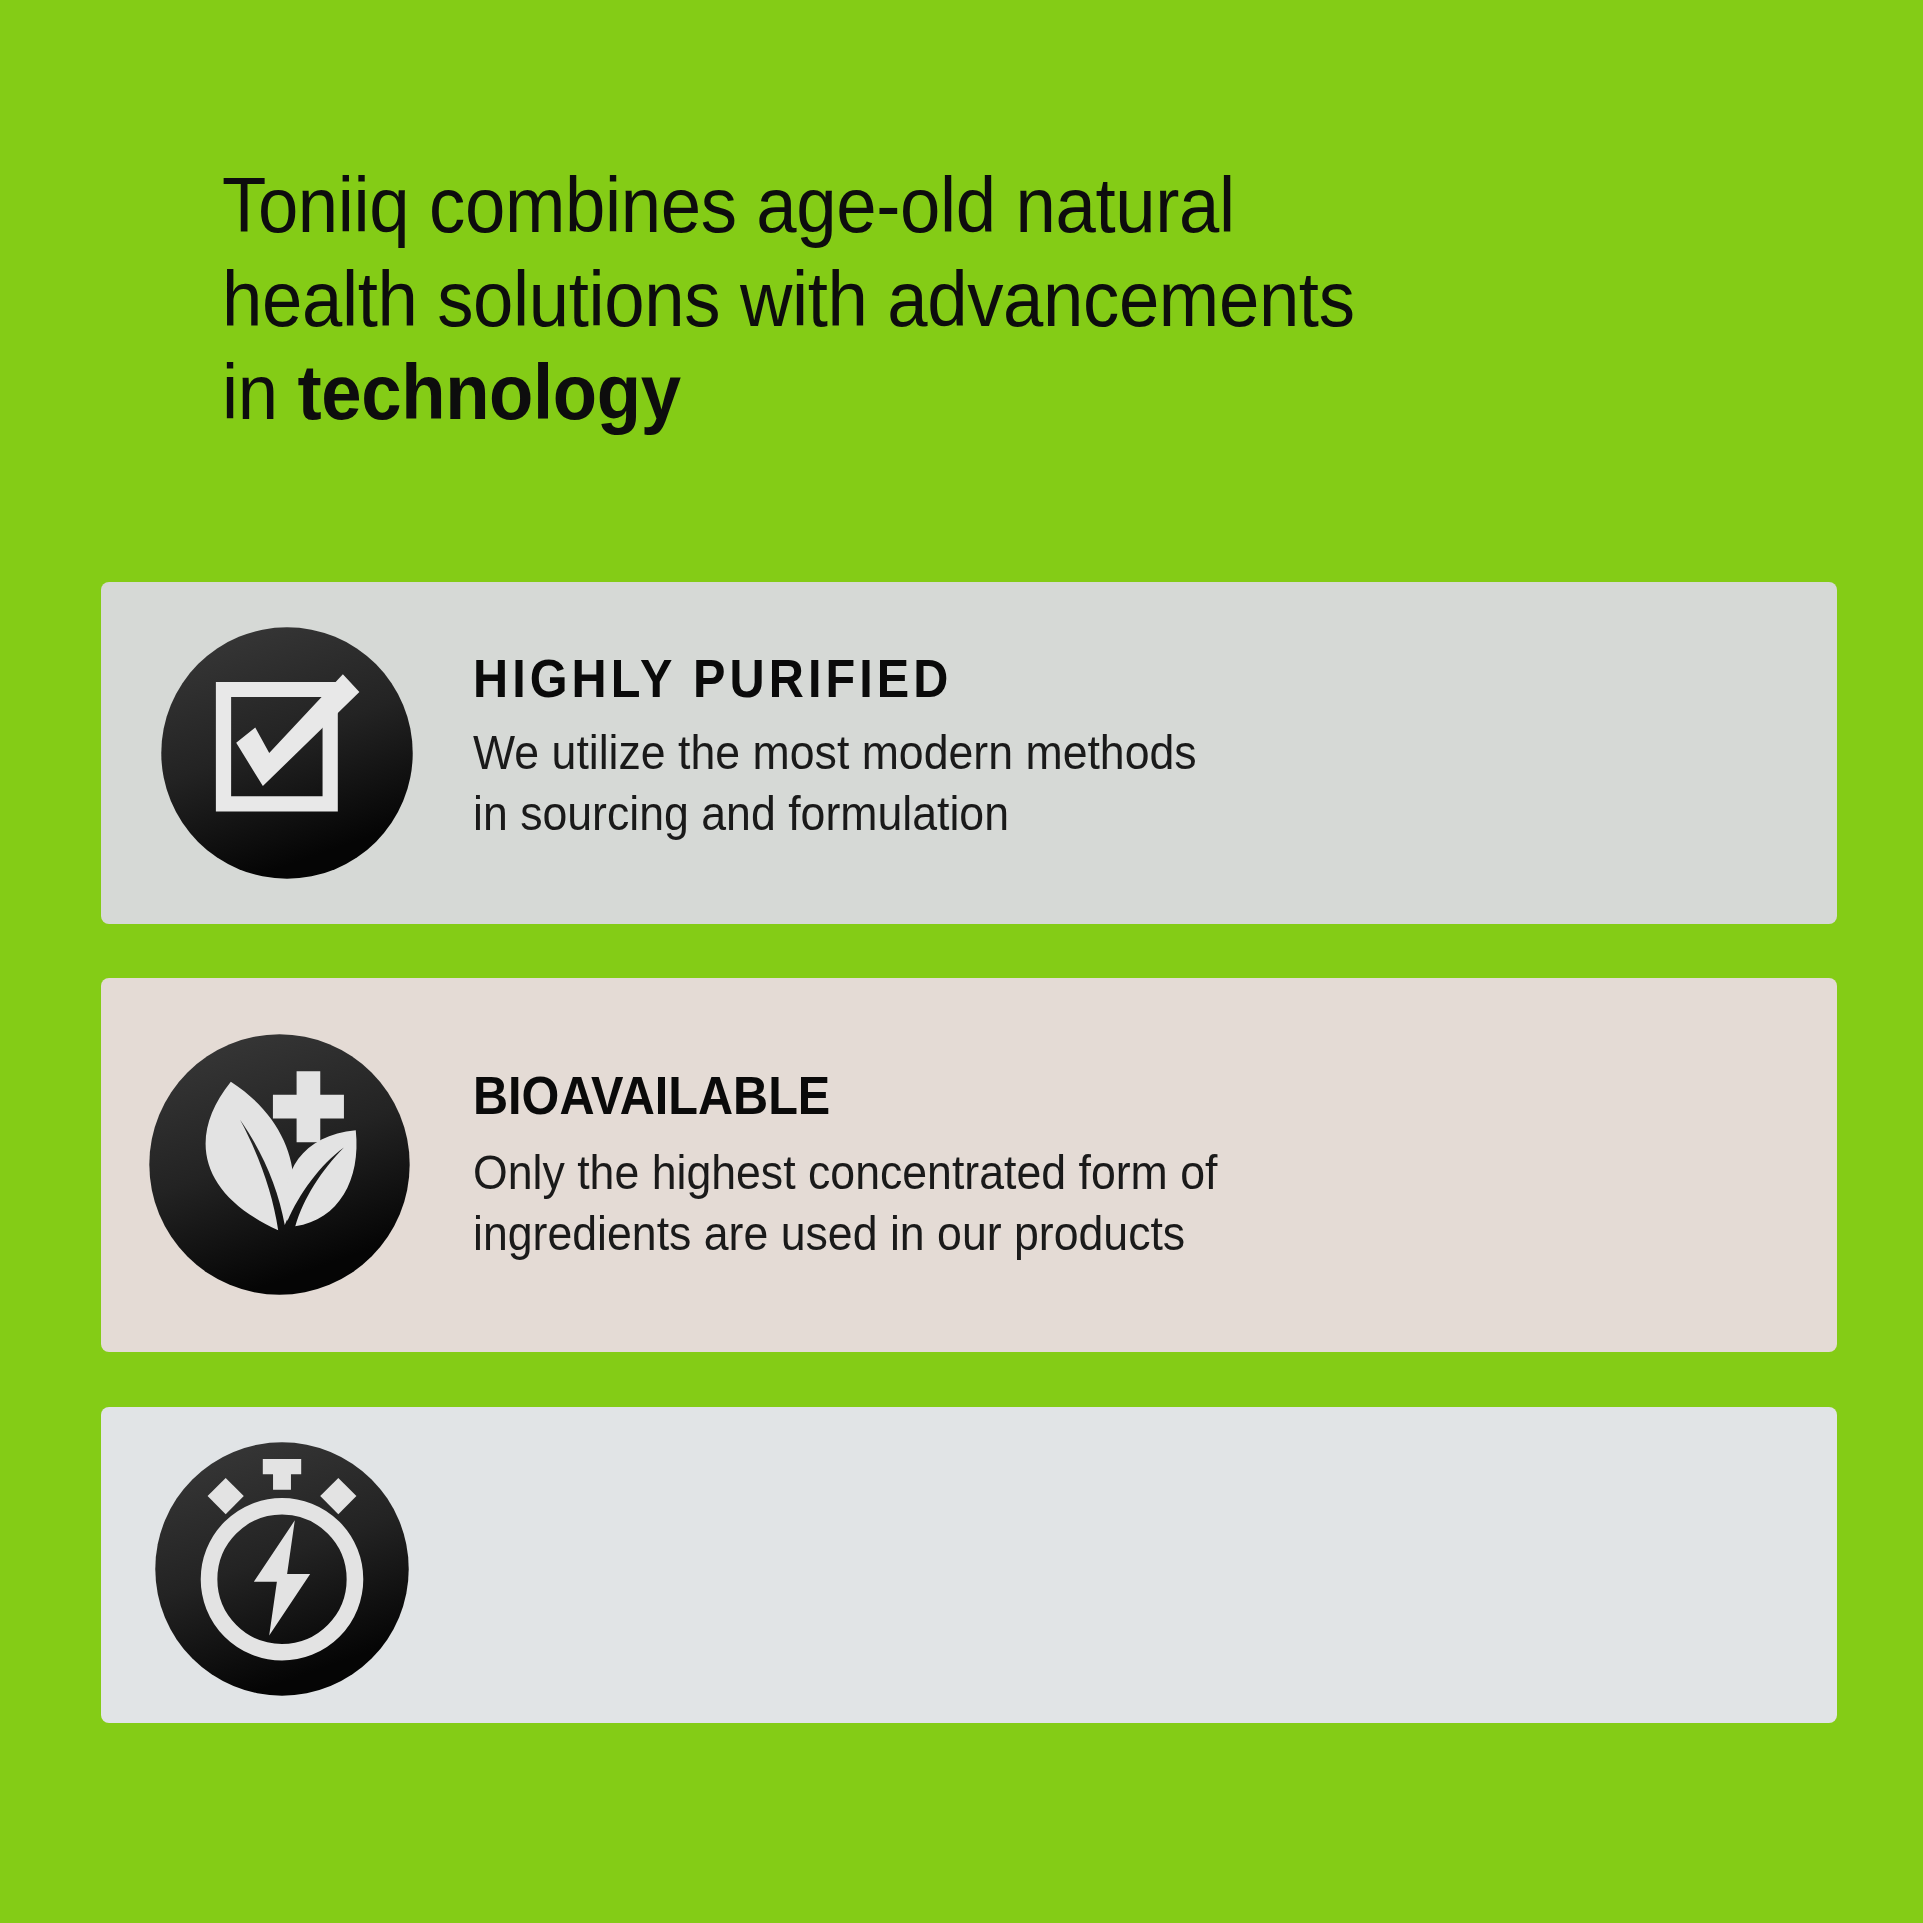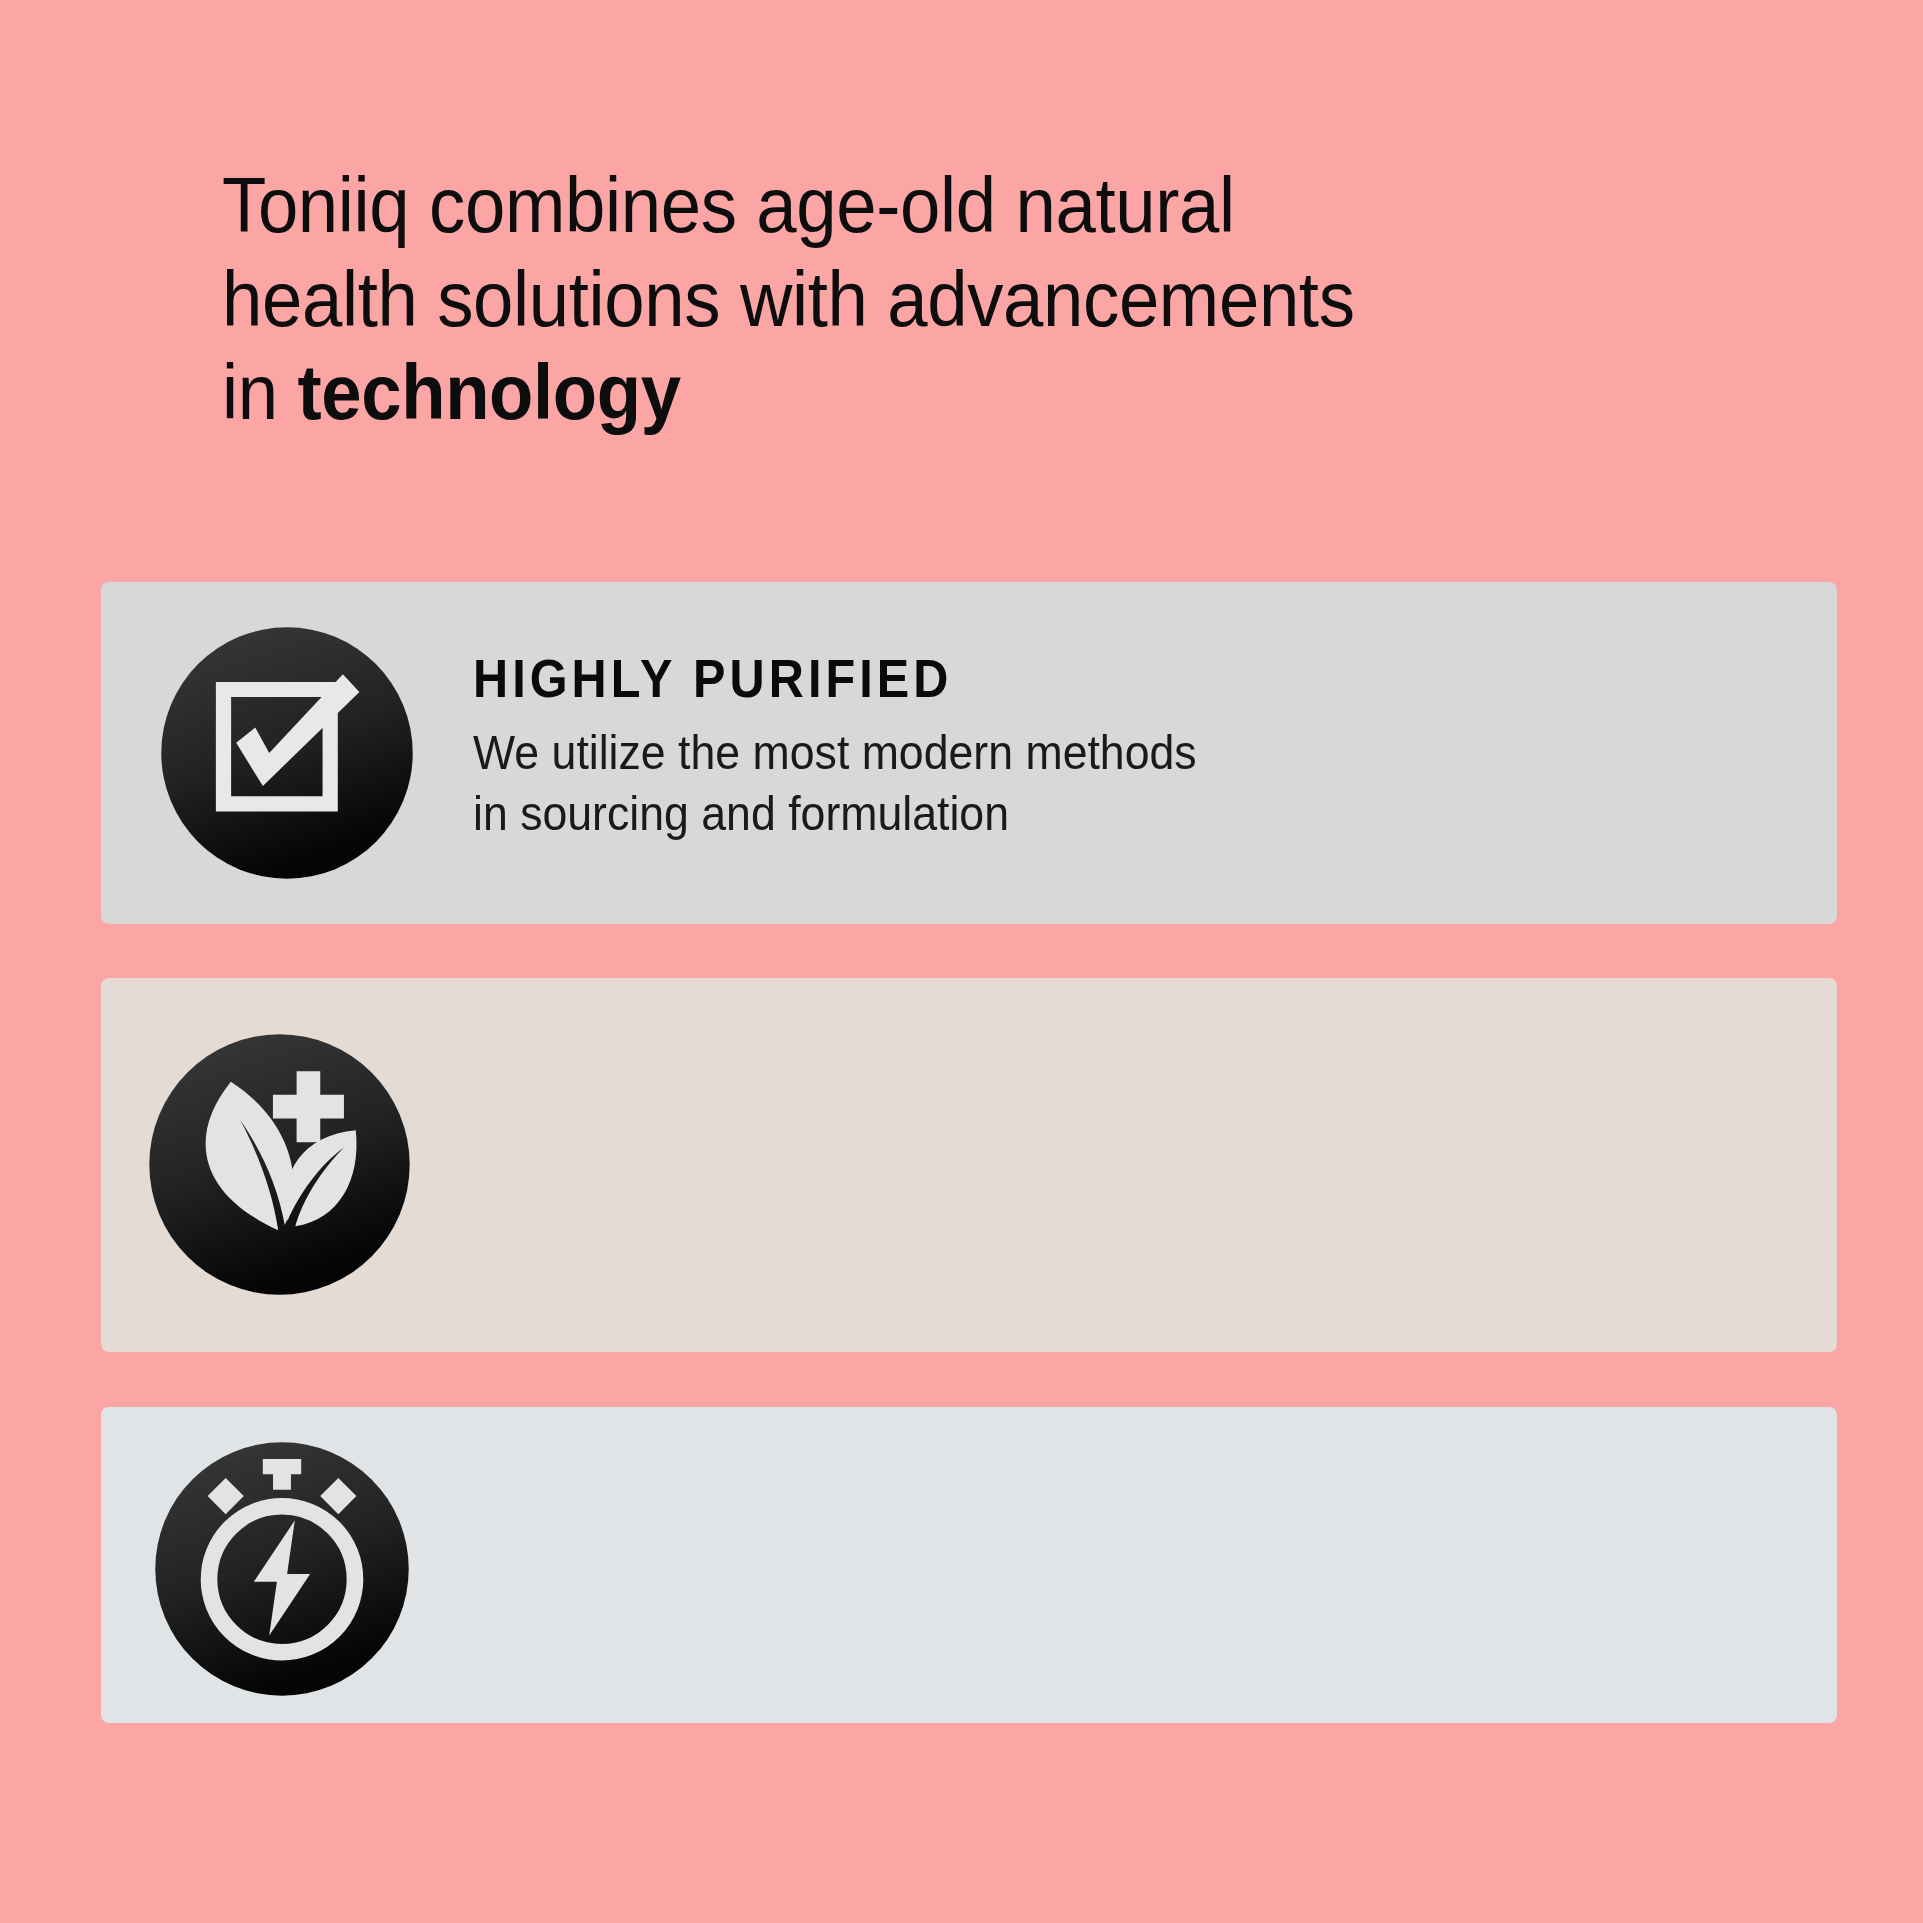--- a/index.html
+++ b/index.html
@@ -9,21 +9,21 @@
     height: 1924px;
     background: #f7f6f3;
     font-family: "Liberation Sans", sans-serif;
     overflow: hidden;
   }
 
   #page {
     position: relative;
     width: 1924px;
     height: 1924px;
-    background: #fca5a5;
+    background: #84cc16;
   }
 
   
   .headline {
     position: absolute;
     left: 222px;
     top: 159px;
     width: 1428px;
     font-size: 78px;
     line-height: 1.2;
@@ -147,20 +147,25 @@
         </defs>
         <circle cx="100" cy="100" r="99" fill="url(#g2)"></circle>
 
         <path d="M113 29 H131 V47 H149 V65 H131 V83 H113 V65 H95 V47 H113 Z" fill="#e3e3e3"></path>
 
         <path d="M63 37 C30 78 38 122 99 150 C95 122 84 92 70 66 C87 90 99 118 104 146 C120 112 108 66 63 37 Z" fill="#e3e3e3"></path>
 
         <path d="M158 74 C118 78 99 105 106 143 C115 122 131 100 149 87 C132 104 118 126 112 147 C145 142 162 112 158 74 Z" fill="#e3e3e3"></path>
       </svg>
     </div>
+    <div class="card-text">
+      <div class="card-title">BIOAVAILABLE</div>
+      <div class="card-desc">Only the highest concentrated form of
+ingredients are used in our products</div>
+    </div>
   </div>
 
   <div class="card" id="card-2">
     <div class="icon-wrap">
       <svg viewBox="0 0 200 200" xmlns="http://www.w3.org/2000/svg">
         <defs>
           <linearGradient id="g3" x1="0" y1="0" x2="0.35" y2="1">
             <stop offset="0%" stop-color="#3a3a3a"></stop>
             <stop offset="55%" stop-color="#232323"></stop>
             <stop offset="100%" stop-color="#050505"></stop>

